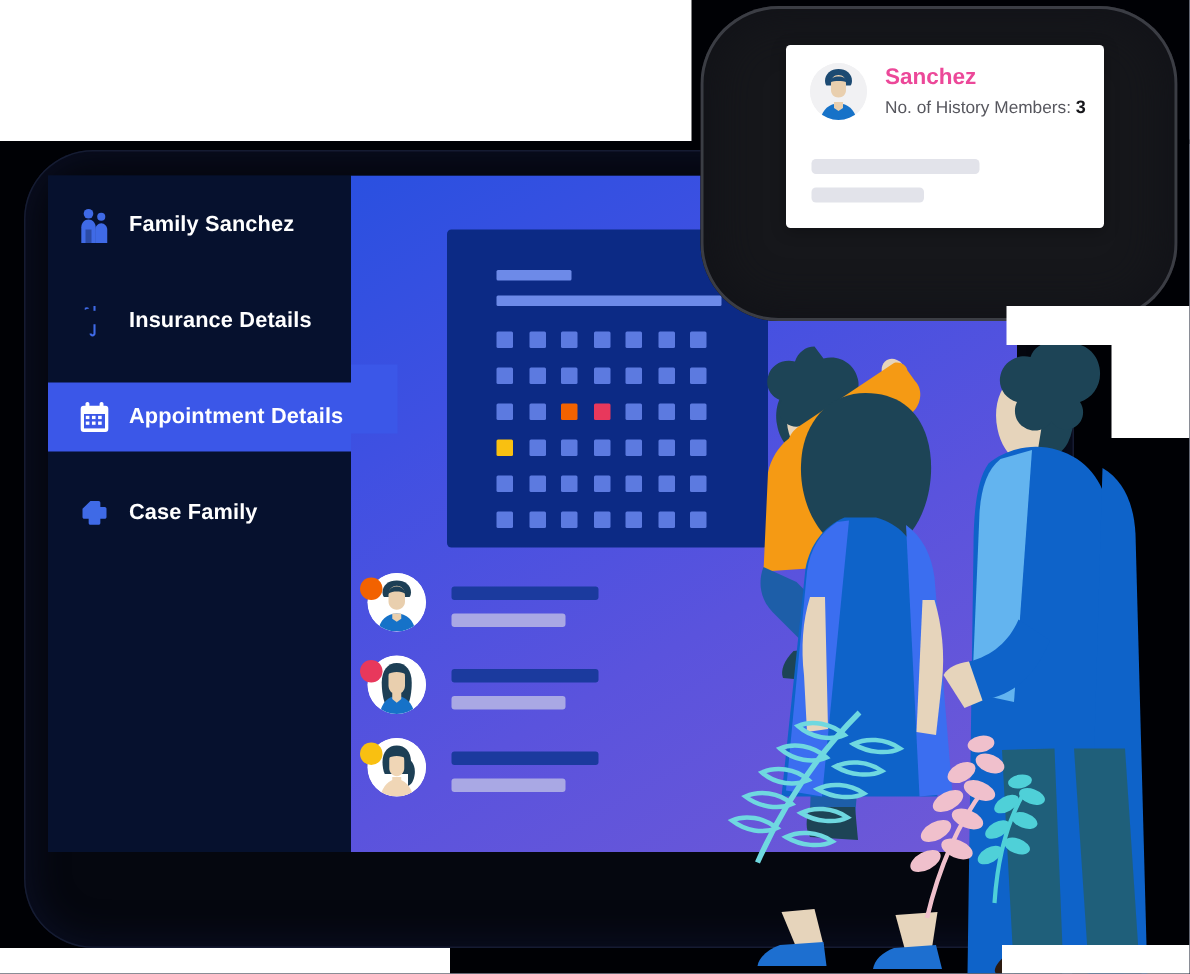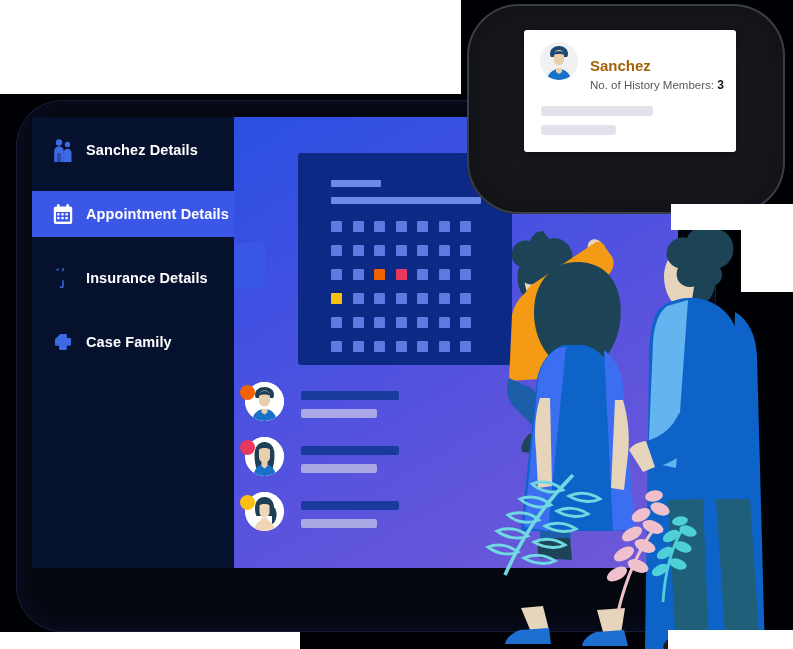--- a/index.html
+++ b/index.html
@@ -109,21 +109,21 @@
     position:absolute;left:524px;top:30px;width:212px;height:122px;
     background:#ffffff;border-radius:3px;
     box-shadow:0 2px 10px rgba(0,0,0,.28);
   }
   .popup-head{display:flex;align-items:flex-start;padding:12px 0 0 16px;gap:12px;}
   .popup-av{
     width:38px;height:38px;border-radius:50%;background:#f1f1f3;
     overflow:hidden;flex:none;position:relative;
   }
   .popup-name{
-    font-size:15px;font-weight:bold;color:#a16207;line-height:18px;margin-top:15px;
+    font-size:15px;font-weight:bold;color:#ec4899;line-height:18px;margin-top:1px;
   }
   .popup-sub{
     font-size:11.5px;color:#57575e;line-height:15px;margin-top:3px;white-space:nowrap;
   }
   .popup-sub b{color:#17171b;font-size:12px;}
   .popup-ph{position:absolute;background:#e2e3ea;border-radius:3px;}
   .popup-ph.a{left:17px;top:76px;width:112px;height:10px;}
   .popup-ph.b{left:17px;top:95px;width:75px;height:10px;}
 
   
@@ -252,47 +252,47 @@
     <div class="sidebar">
       <div class="nav-list" id="nav-list">
           <div class="nav-item">
             <span class="nav-ico"><svg viewBox="0 0 22 24" width="22" height="24">
                 <circle cx="7" cy="4.5" r="3.2" fill="#3f6ae6"></circle>
                 <path d="M2.2 24V13.5c0-2.9 2.1-5.2 4.8-5.2s4.8 2.3 4.8 5.2V24z" fill="#3f6ae6"></path>
                 <circle cx="15.5" cy="6.5" r="2.7" fill="#3f6ae6"></circle>
                 <path d="M11.5 24v-8.8c0-2.4 1.8-4.4 4-4.4s4 2 4 4.4V24z" fill="#3f6ae6"></path>
                 <rect x="5" y="15" width="4" height="9" fill="#06112e" opacity=".35"></rect>
               </svg></span>
-            <span class="nav-label">Sanchez Details</span>
+            <span class="nav-label">Family Sanchez</span>
+          </div>
+          <div class="nav-item">
+            <span class="nav-ico"><svg viewBox="0 0 22 24" width="22" height="24">
+                <path d="M11 5#3f6ae65.6 5 1.4 8.6 1 13.2c-.1.7.6 1.2 1.2.8#3f6ae63.5 13.2 5 12.7 6.4 13c1.1.2 2 .9 2.6 1.9.3.5 1 .5 1.3 0 .6-1 1.5-1.7 2.6-1.9 1.4-.3 2.9.2 4.2 1 .6.4 1.3-.1 1.2-.8#3f6ae620.6 8.6 16.4 5 11 5z" fill="#3f6ae6"></path>
+                <path d="M10.3 14.2h1.4v6.1c0 1.1-.9 2-2 2s-2-.9-2-2h1.4c0 .3.3.6.6.6s.6-.3.6-.6z" fill="#3f6ae6"></path>
+                <path d="M10.3 2h1.4v3.2h-1.4z" fill="#3f6ae6"></path>
+                <path d="M4.5 3.2c1.2-.6 2.3-.4 3 .5-1.1.2-2.1.5-3 1z" fill="#3f6ae6"></path>
+              </svg></span>
+            <span class="nav-label">Insurance Details</span>
           </div>
           <div class="nav-item active">
             <span class="nav-ico"><svg viewBox="0 0 22 24" width="22" height="24">
                 <rect x="5" y="2" width="2.6" height="5" rx="1.2" fill="#ffffff"></rect>
                 <rect x="14.4" y="2" width="2.6" height="5" rx="1.2" fill="#ffffff"></rect>
                 <rect x="1.8" y="4.5" width="18.4" height="17.5" rx="2" fill="#ffffff"></rect>
                 <rect x="4" y="10" width="14" height="9.6" fill="#3b57e8"></rect>
                 <g fill="#ffffff">
                   <rect x="5.2" y="11.2" width="2.4" height="2.2"></rect>
                   <rect x="9.3" y="11.2" width="2.4" height="2.2"></rect>
                   <rect x="13.4" y="11.2" width="2.4" height="2.2"></rect>
                   <rect x="5.2" y="15" width="2.4" height="2.2"></rect>
                   <rect x="9.3" y="15" width="2.4" height="2.2"></rect>
                   <rect x="13.4" y="15" width="2.4" height="2.2"></rect>
                 </g>
               </svg></span>
             <span class="nav-label">Appointment Details</span>
-          </div>
-          <div class="nav-item">
-            <span class="nav-ico"><svg viewBox="0 0 22 24" width="22" height="24">
-                <path d="M11 5#3f6ae65.6 5 1.4 8.6 1 13.2c-.1.7.6 1.2 1.2.8#3f6ae63.5 13.2 5 12.7 6.4 13c1.1.2 2 .9 2.6 1.9.3.5 1 .5 1.3 0 .6-1 1.5-1.7 2.6-1.9 1.4-.3 2.9.2 4.2 1 .6.4 1.3-.1 1.2-.8#3f6ae620.6 8.6 16.4 5 11 5z" fill="#3f6ae6"></path>
-                <path d="M10.3 14.2h1.4v6.1c0 1.1-.9 2-2 2s-2-.9-2-2h1.4c0 .3.3.6.6.6s.6-.3.6-.6z" fill="#3f6ae6"></path>
-                <path d="M10.3 2h1.4v3.2h-1.4z" fill="#3f6ae6"></path>
-                <path d="M4.5 3.2c1.2-.6 2.3-.4 3 .5-1.1.2-2.1.5-3 1z" fill="#3f6ae6"></path>
-              </svg></span>
-            <span class="nav-label">Insurance Details</span>
           </div>
           <div class="nav-item">
             <span class="nav-ico"><svg viewBox="0 0 22 24" width="22" height="24">
                 <path d="M8.3 4h5.4c.7 0 1.2.5 1.2 1.2V8h2.9c.7 0 1.2.5 1.2 1.2v5.4c0 .7-.5 1.2-1.2 1.2h-2.9v2.9c0 .7-.5 1.2-1.2 1.2H8.3c-.7 0-1.2-.5-1.2-1.2v-2.9H4.2c-.7 0-1.2-.5-1.2-1.2V9.2#3f6ae63 8.5 3.5 8 4.2 8h2.9V5.2#3f6ae67.1 4.5 7.6 4 8.3 4z" fill="#3f6ae6"></path>
               </svg></span>
             <span class="nav-label">Case Family</span>
           </div>
         </div>
     </div>
   </div>

